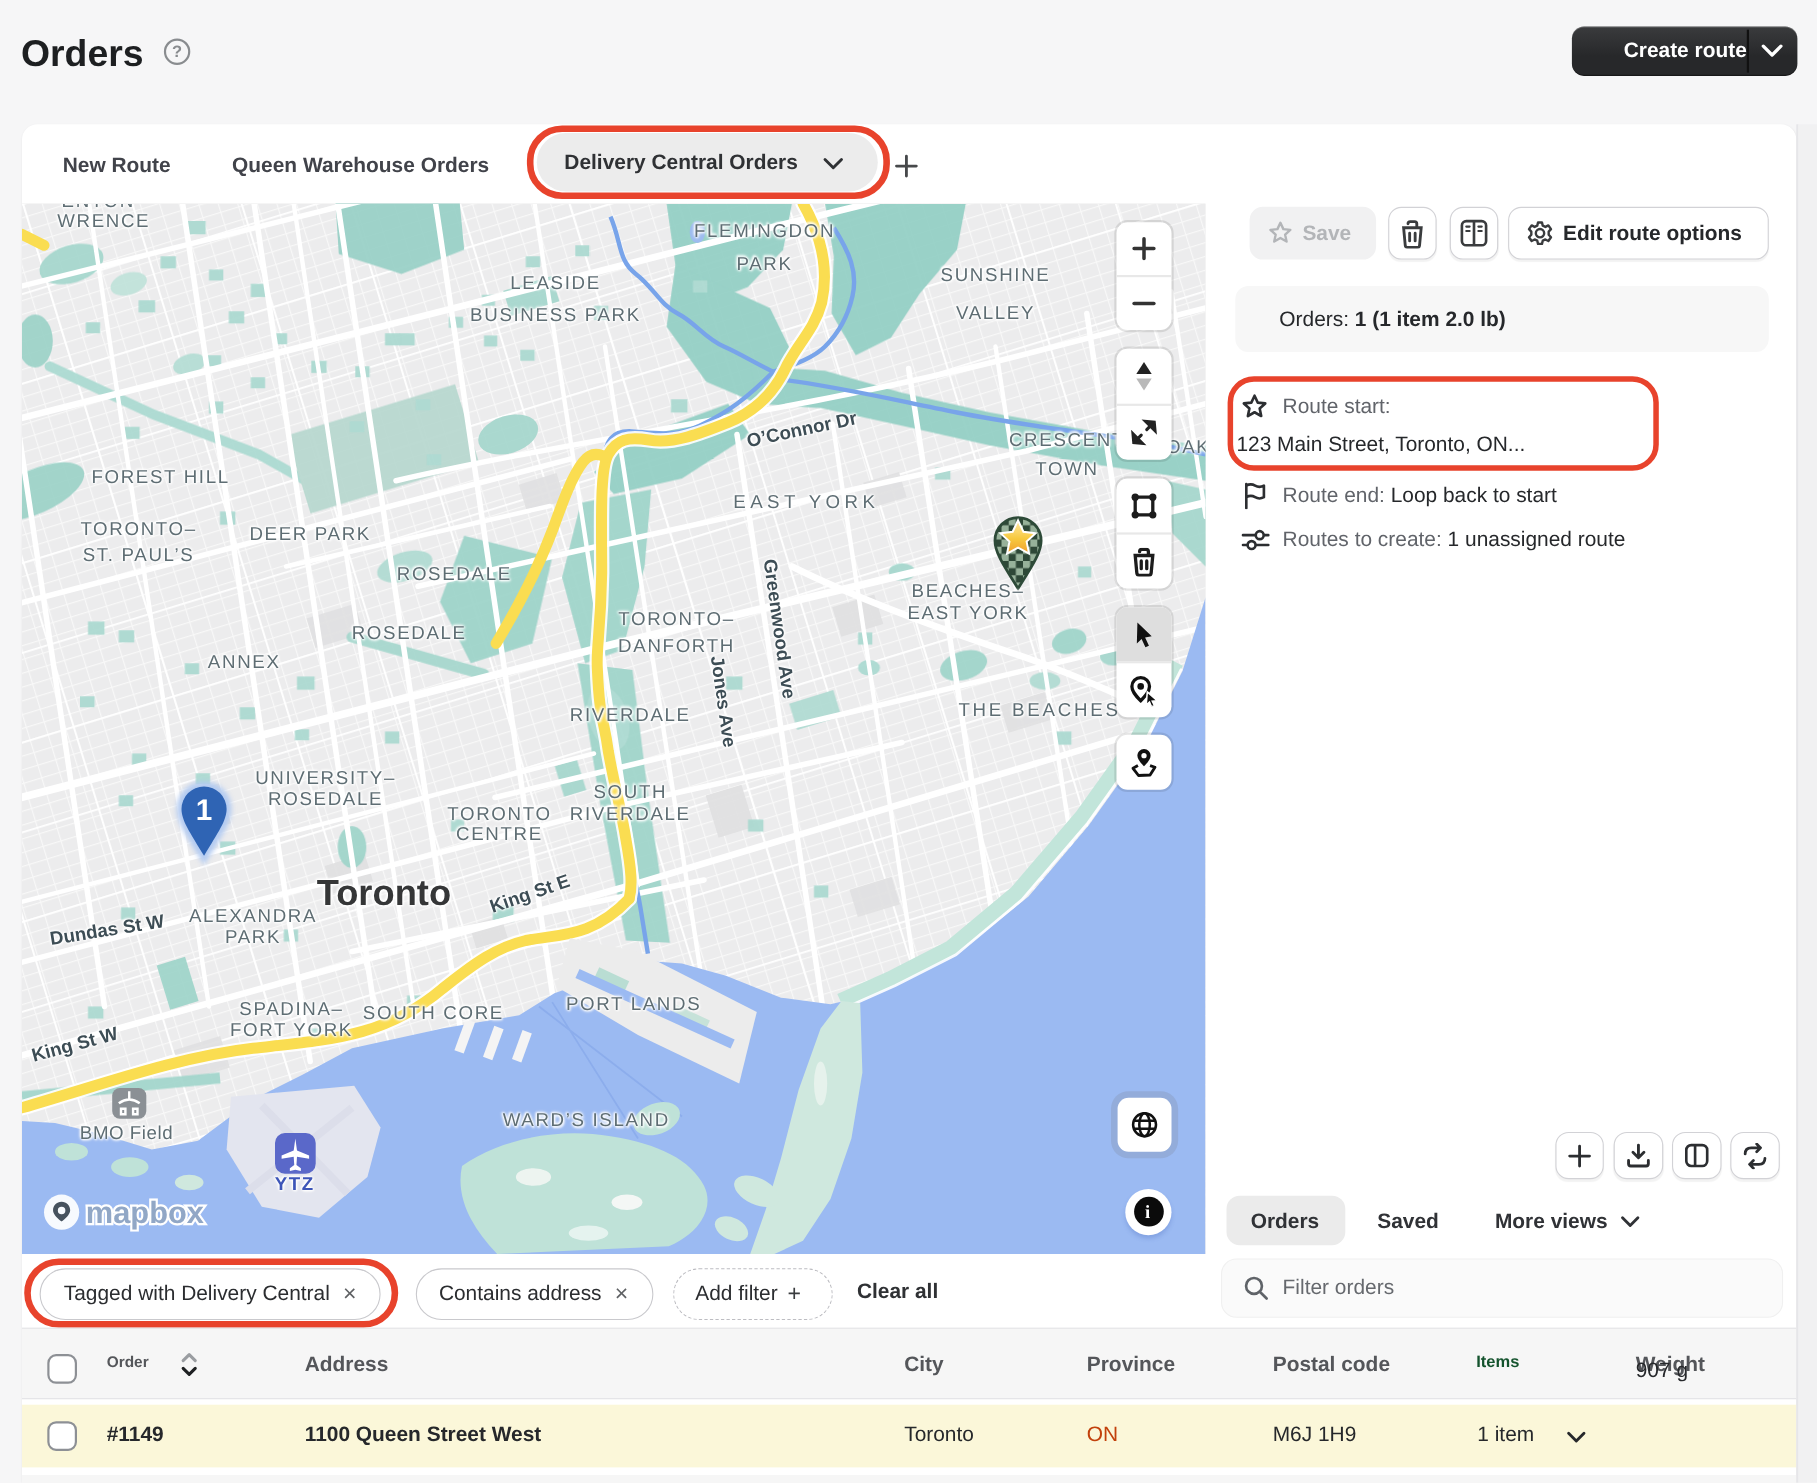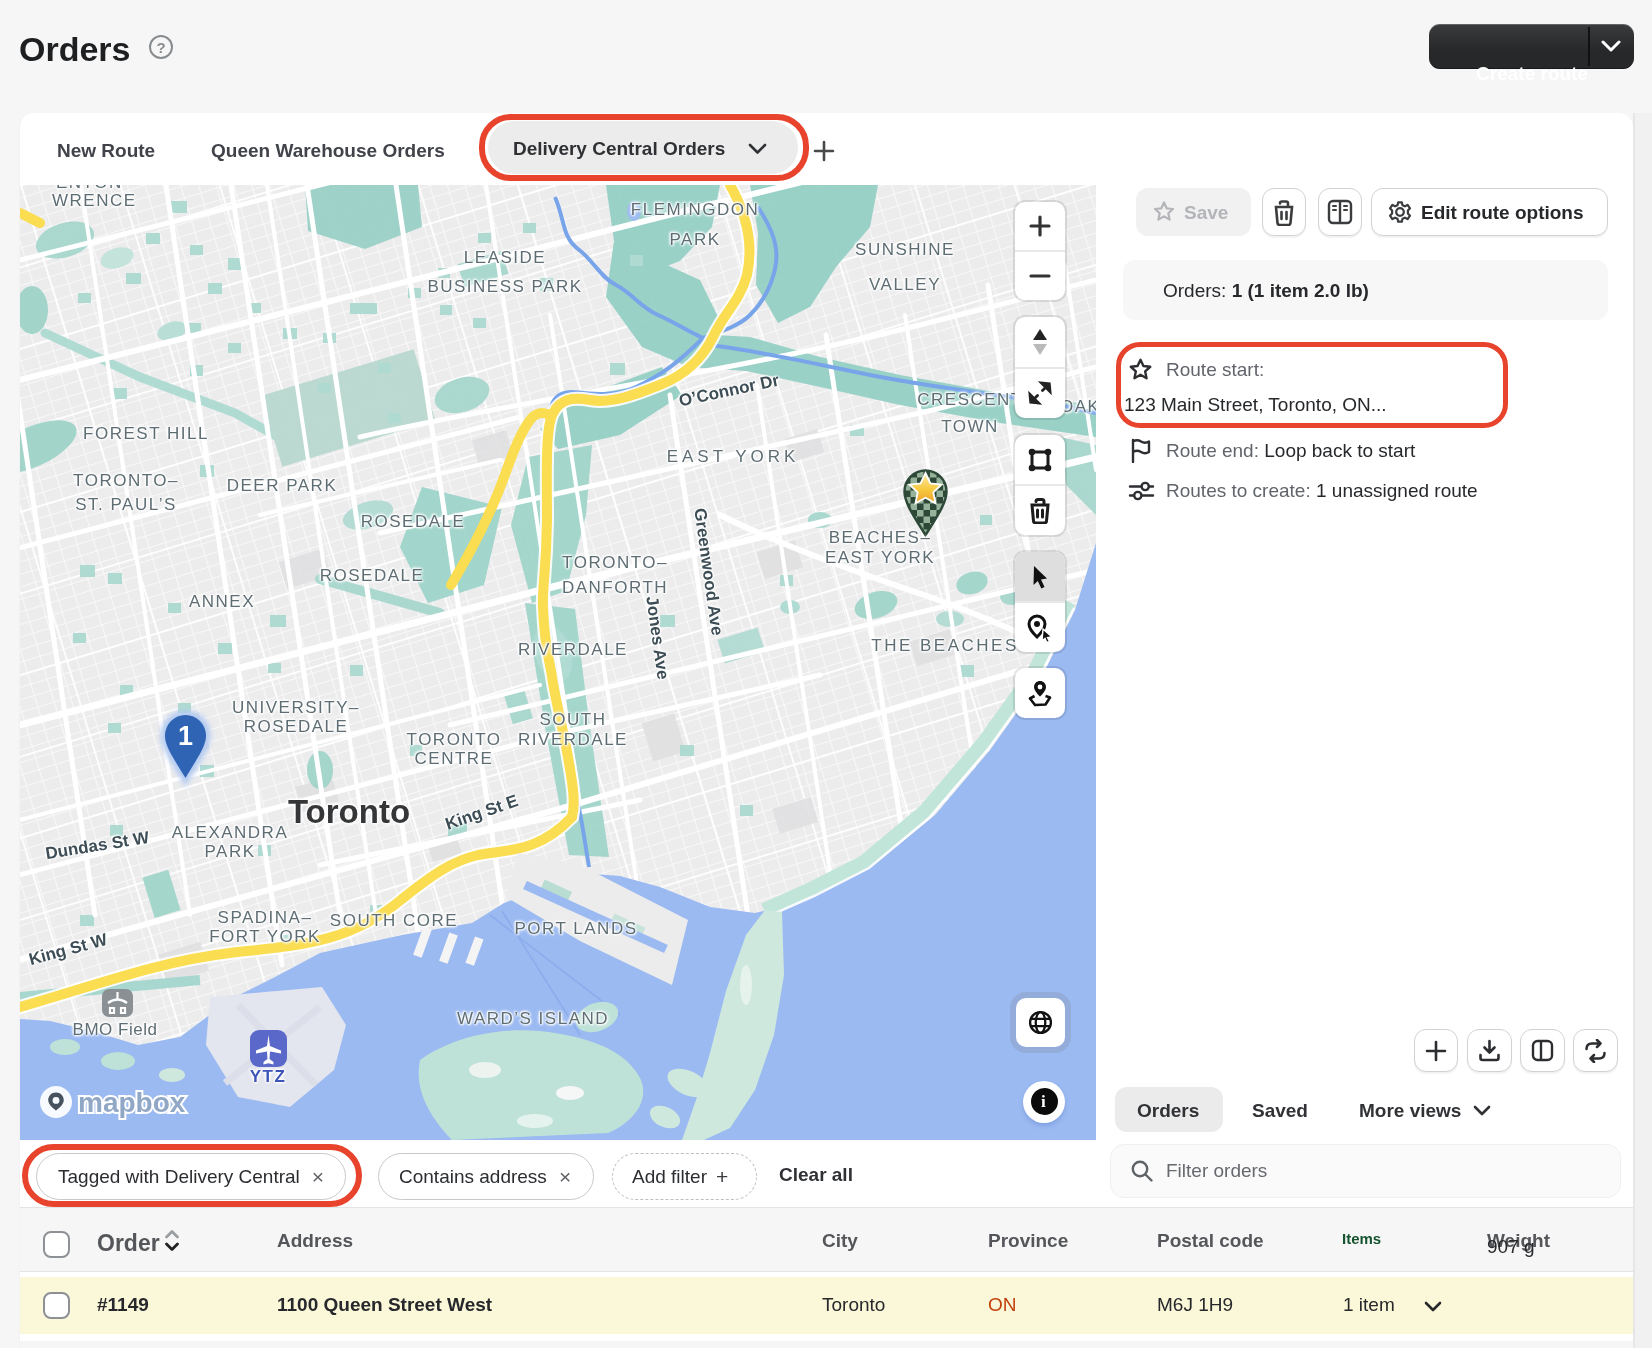--- a/index.html
+++ b/index.html
@@ -20,21 +20,21 @@
 .chip { position:absolute; top:1153px; height:47px; background:#fff; border:1.5px solid #c9c9cd; border-radius:24px; display:flex; align-items:center; font-size:19px; color:#2b2d30; }
 </style>
 </head>
 <body>
 <div id="page">
 
   <div class="abs" style="left:19px; top:30px; font-size:34px; font-weight:bold; color:#1d1f21;">Orders</div>
   <div class="abs" style="left:149px; top:35px; width:24px; height:24px; border:2px solid #898c8f; border-radius:50%; color:#898c8f; font-size:15px; font-weight:bold; text-align:center; line-height:21px;">?</div>
 
   <div class="abs" style="left:1429px; top:24px; width:205px; height:45px; border-radius:11px; background:linear-gradient(#3a3b3d,#27282a 60%); box-shadow:inset 0 1px 0 rgba(255,255,255,.22), inset 0 -1px 0 rgba(0,0,0,.4);"></div>
-  <div class="abs" style="left:1448px; top:36px; width:140px; text-align:right; font-size:19px; font-weight:bold; color:#fff;margin-top:27px;">Create route</div>
+  <div class="abs" style="left:1448px; top:36px; width:140px; text-align:right; font-size:19px; font-weight:bold; color:#fff;">Create route</div>
   <div class="abs" style="left:1588px; top:27px; width:2px; height:39px; background:#111;"></div>
   <svg class="abs" style="left:1601px; top:40px;" width="20" height="13" viewBox="0 0 20 13">
       <path d="M2 2 L10 10 L18 2" fill="none" stroke="#fff" stroke-width="3" stroke-linecap="round" stroke-linejoin="round"></path>
     </svg>
 
   <div class="card"></div>
 
   <div class="abs tabtxt" style="left:57px; top:140px;">New Route</div>
   <div class="abs tabtxt" style="left:211px; top:140px;">Queen Warehouse Orders</div>
   <div class="abs" style="left:488px; top:121px; width:310px; height:53px; background:#ececec; border-radius:27px;"></div>
@@ -321,21 +321,21 @@
   <div class="mlabel" style="left:276px; top:532px;">ROSEDALE</div>
   <div class="mlabel" style="left:553px; top:525px;">SOUTH</div>
   <div class="mlabel" style="left:553px; top:545px;">RIVERDALE</div>
   <div class="mlabel" style="left:434px; top:545px;">TORONTO</div>
   <div class="mlabel" style="left:434px; top:564px;">CENTRE</div>
   <div class="mlabel" style="left:210px; top:638px;">ALEXANDRA</div>
   <div class="mlabel" style="left:210px; top:657px;">PARK</div>
   <div class="mlabel" style="left:245px; top:723px;">SPADINA–</div>
   <div class="mlabel" style="left:245px; top:742px;">FORT YORK</div>
   <div class="mlabel" style="left:374px; top:726px;">SOUTH CORE</div>
-  <div class="mlabel" style="left:556px; top:734px;">PORT LANDS</div>
+  <div class="mlabel" style="left:556px; top:718px;">PORT LANDS</div>
   <div class="mlabel" style="left:513px; top:824px;">WARD’S ISLAND</div>
   <div class="mlabel" style="left:95px; top:835px; letter-spacing:.5px;">BMO Field</div>
   <div class="mlabel" style="left:248px; top:882px; color:#3d55b8; font-weight:bold;">YTZ</div>
   <div class="mlabel" style="left:329px; top:608px; font-size:33px; font-weight:bold; color:#353637; letter-spacing:0;">Toronto</div>
   <div class="mstreet" style="left:658px; top:196px; transform:rotate(-12deg);">O’Connor Dr</div>
   <div class="mstreet" style="left:689px; top:322px; transform:rotate(82deg); transform-origin:0 0;">Greenwood Ave</div>
   <div class="mstreet" style="left:641px; top:410px; transform:rotate(82deg); transform-origin:0 0;">Jones Ave</div>
   <div class="mstreet" style="left:424px; top:618px; transform:rotate(-19deg);">King St E</div>
   <div class="mstreet" style="left:25px; top:651px; transform:rotate(-9deg);">Dundas St W</div>
   <div class="mstreet" style="left:8px; top:755px; transform:rotate(-15deg);">King St W</div>
@@ -510,21 +510,21 @@
   <div class="abs" style="left:1166px; top:1160px; font-size:19px; color:#66696e;">Filter orders</div>
 
   <div class="chip" style="left:36px; width:310px; padding-left:21px;">Tagged with Delivery Central<span style="margin-left:12px; color:#5f6164; font-size:21px;">×</span></div>
   <div class="redring" style="left:22px; top:1144px; width:340px; height:63px; border-radius:32px;"></div>
   <div class="chip" style="left:378px; width:216px; padding-left:20px;">Contains address<span style="margin-left:12px; color:#5f6164; font-size:21px;">×</span></div>
   <div class="chip" style="left:612px; width:145px; padding-left:19px; border-style:dashed; border-color:#bdbdc2;">Add filter<span style="margin-left:9px; color:#3a3c3f; font-size:21px;">+</span></div>
   <div class="abs" style="left:779px; top:1164px; font-size:19px; font-weight:bold; color:#2f3134;">Clear all</div>
 
   <div class="abs" style="left:20px; top:1207px; width:1613px; height:65px; background:#f6f6f6; border-top:1.5px solid #e4e4e7; border-bottom:1.5px solid #e4e4e7;"></div>
   <div class="abs" style="left:43px; top:1231px; width:27px; height:27px; background:#fff; border:2px solid #8d9095; border-radius:8px;"></div>
-  <div class="abs" style="left:97px; top:1230px; font-size:23px; font-weight:bold; color:#54565a;">Order</div>
+  <div class="abs" style="left:97px; top:1230px; font-size:14px; font-weight:bold; color:#54565a;">Order</div>
   <svg class="abs" style="left:161px; top:1228px;" width="22" height="26" viewBox="0 0 22 26">
       <path d="M5.5 9 L11 3.5 L16.5 9" fill="none" stroke="#9a9da1" stroke-width="2.8" stroke-linejoin="round" stroke-linecap="round"></path>
       <path d="M5.5 16 L11 21.5 L16.5 16" fill="none" stroke="#1f2123" stroke-width="2.8" stroke-linejoin="round" stroke-linecap="round"></path>
     </svg>
   <div class="abs" style="left:277px; top:1230px; font-size:19px; font-weight:bold; color:#54565a;">Address</div>
   <div class="abs" style="left:822px; top:1230px; font-size:19px; font-weight:bold; color:#54565a;">City</div>
   <div class="abs" style="left:988px; top:1230px; font-size:19px; font-weight:bold; color:#54565a;">Province</div>
   <div class="abs" style="left:1157px; top:1230px; font-size:19px; font-weight:bold; color:#54565a;">Postal code</div>
   <div class="abs" style="left:1342px; top:1230px; font-size:15px; font-weight:bold; color:#14532d;">Items</div>
   <div class="abs" style="left:1487px; top:1230px; font-size:19px; font-weight:bold; color:#54565a;">Weight</div>

